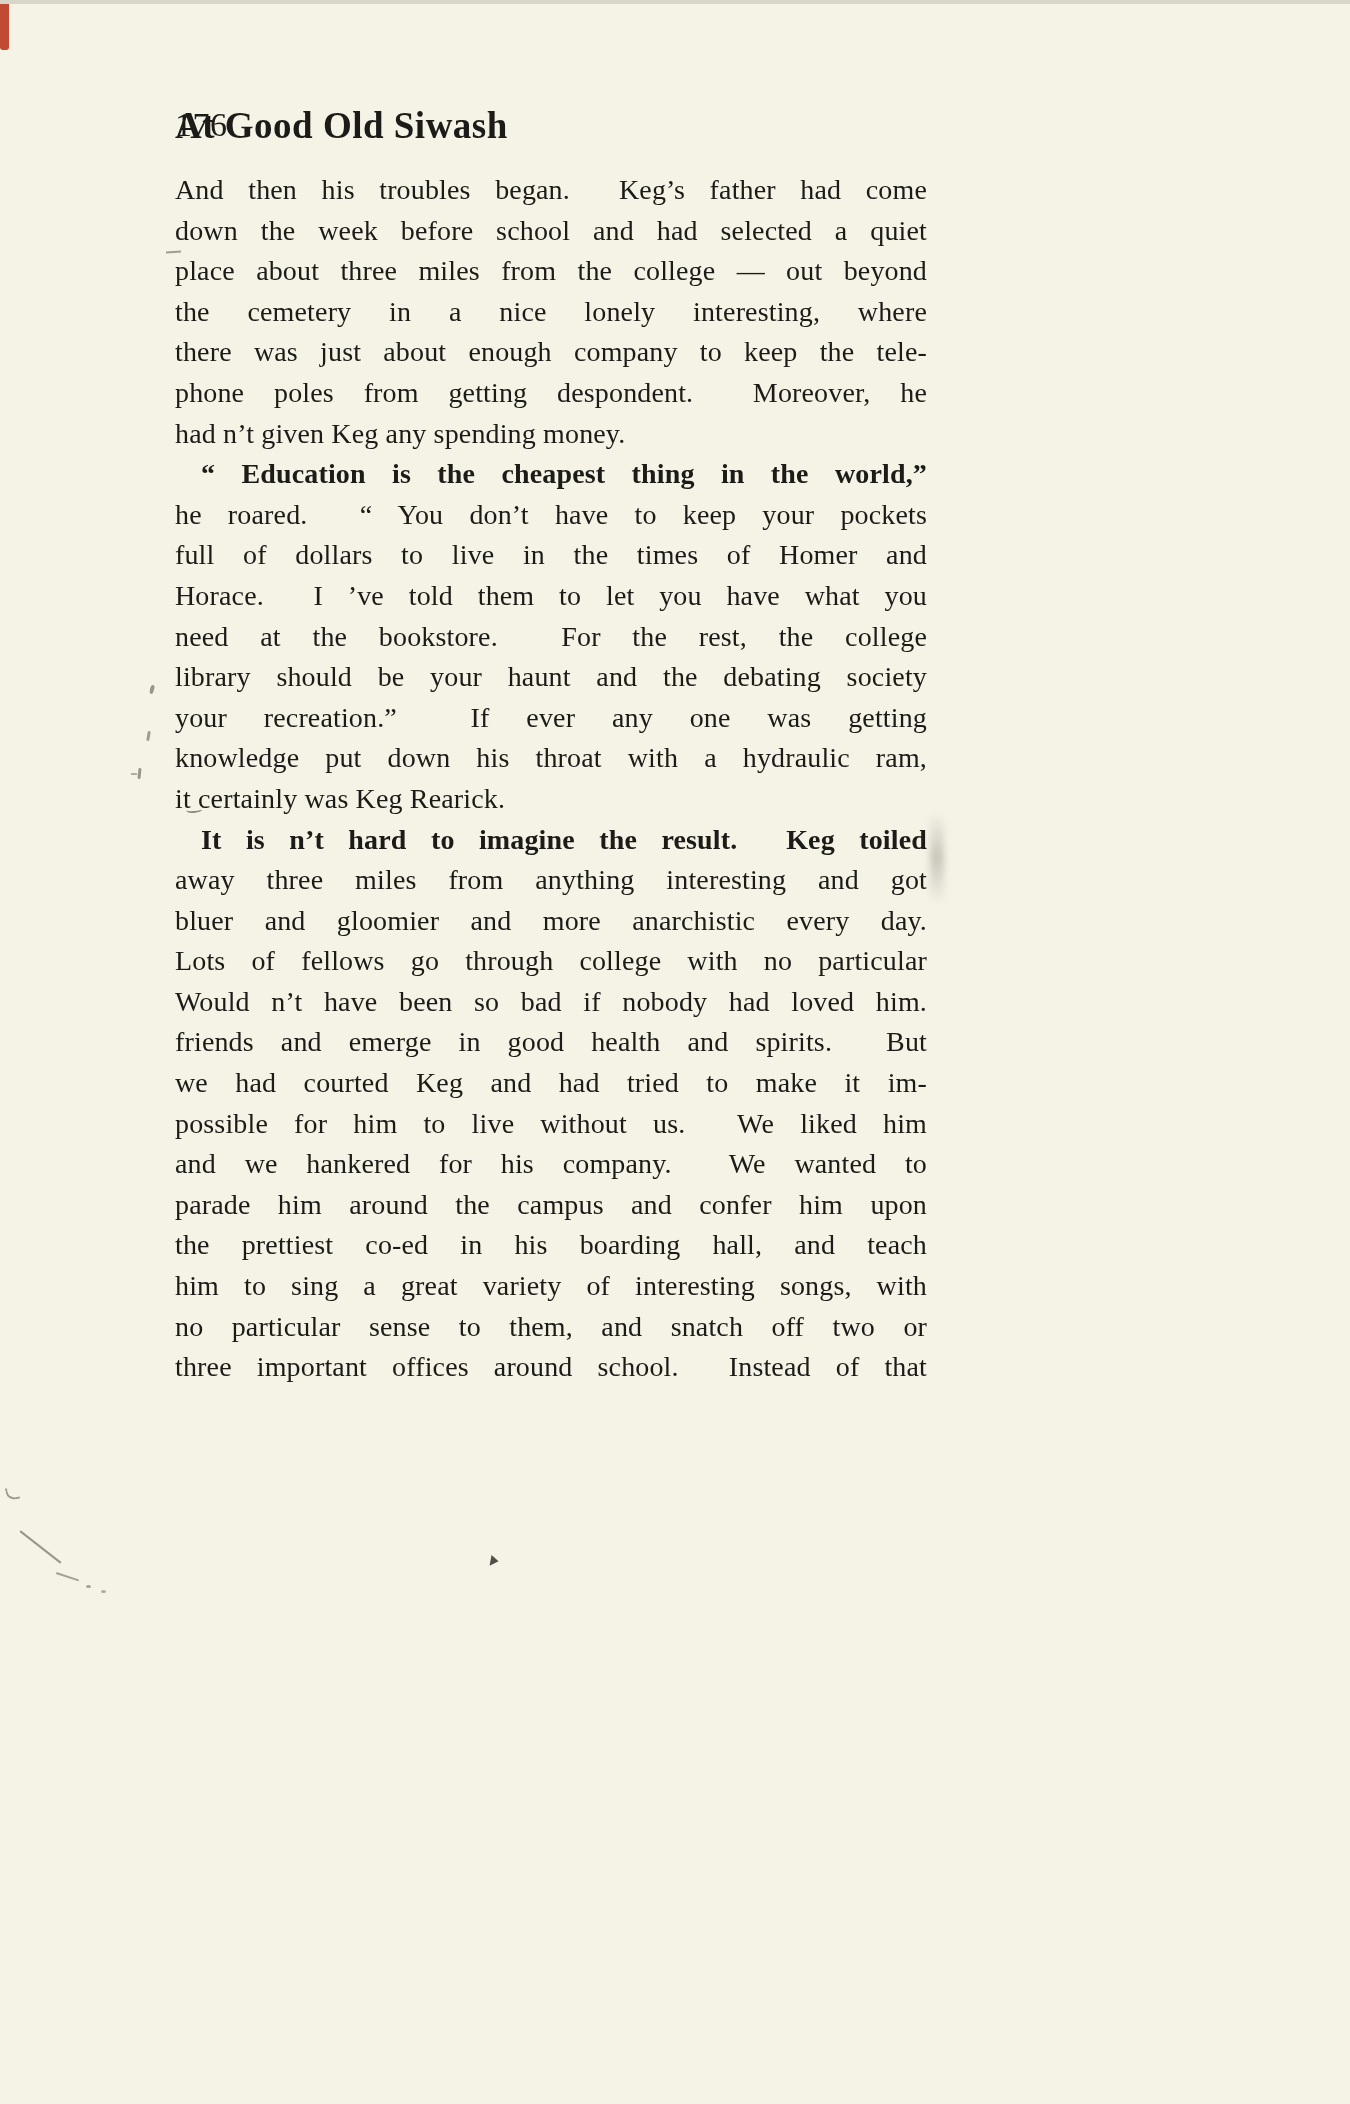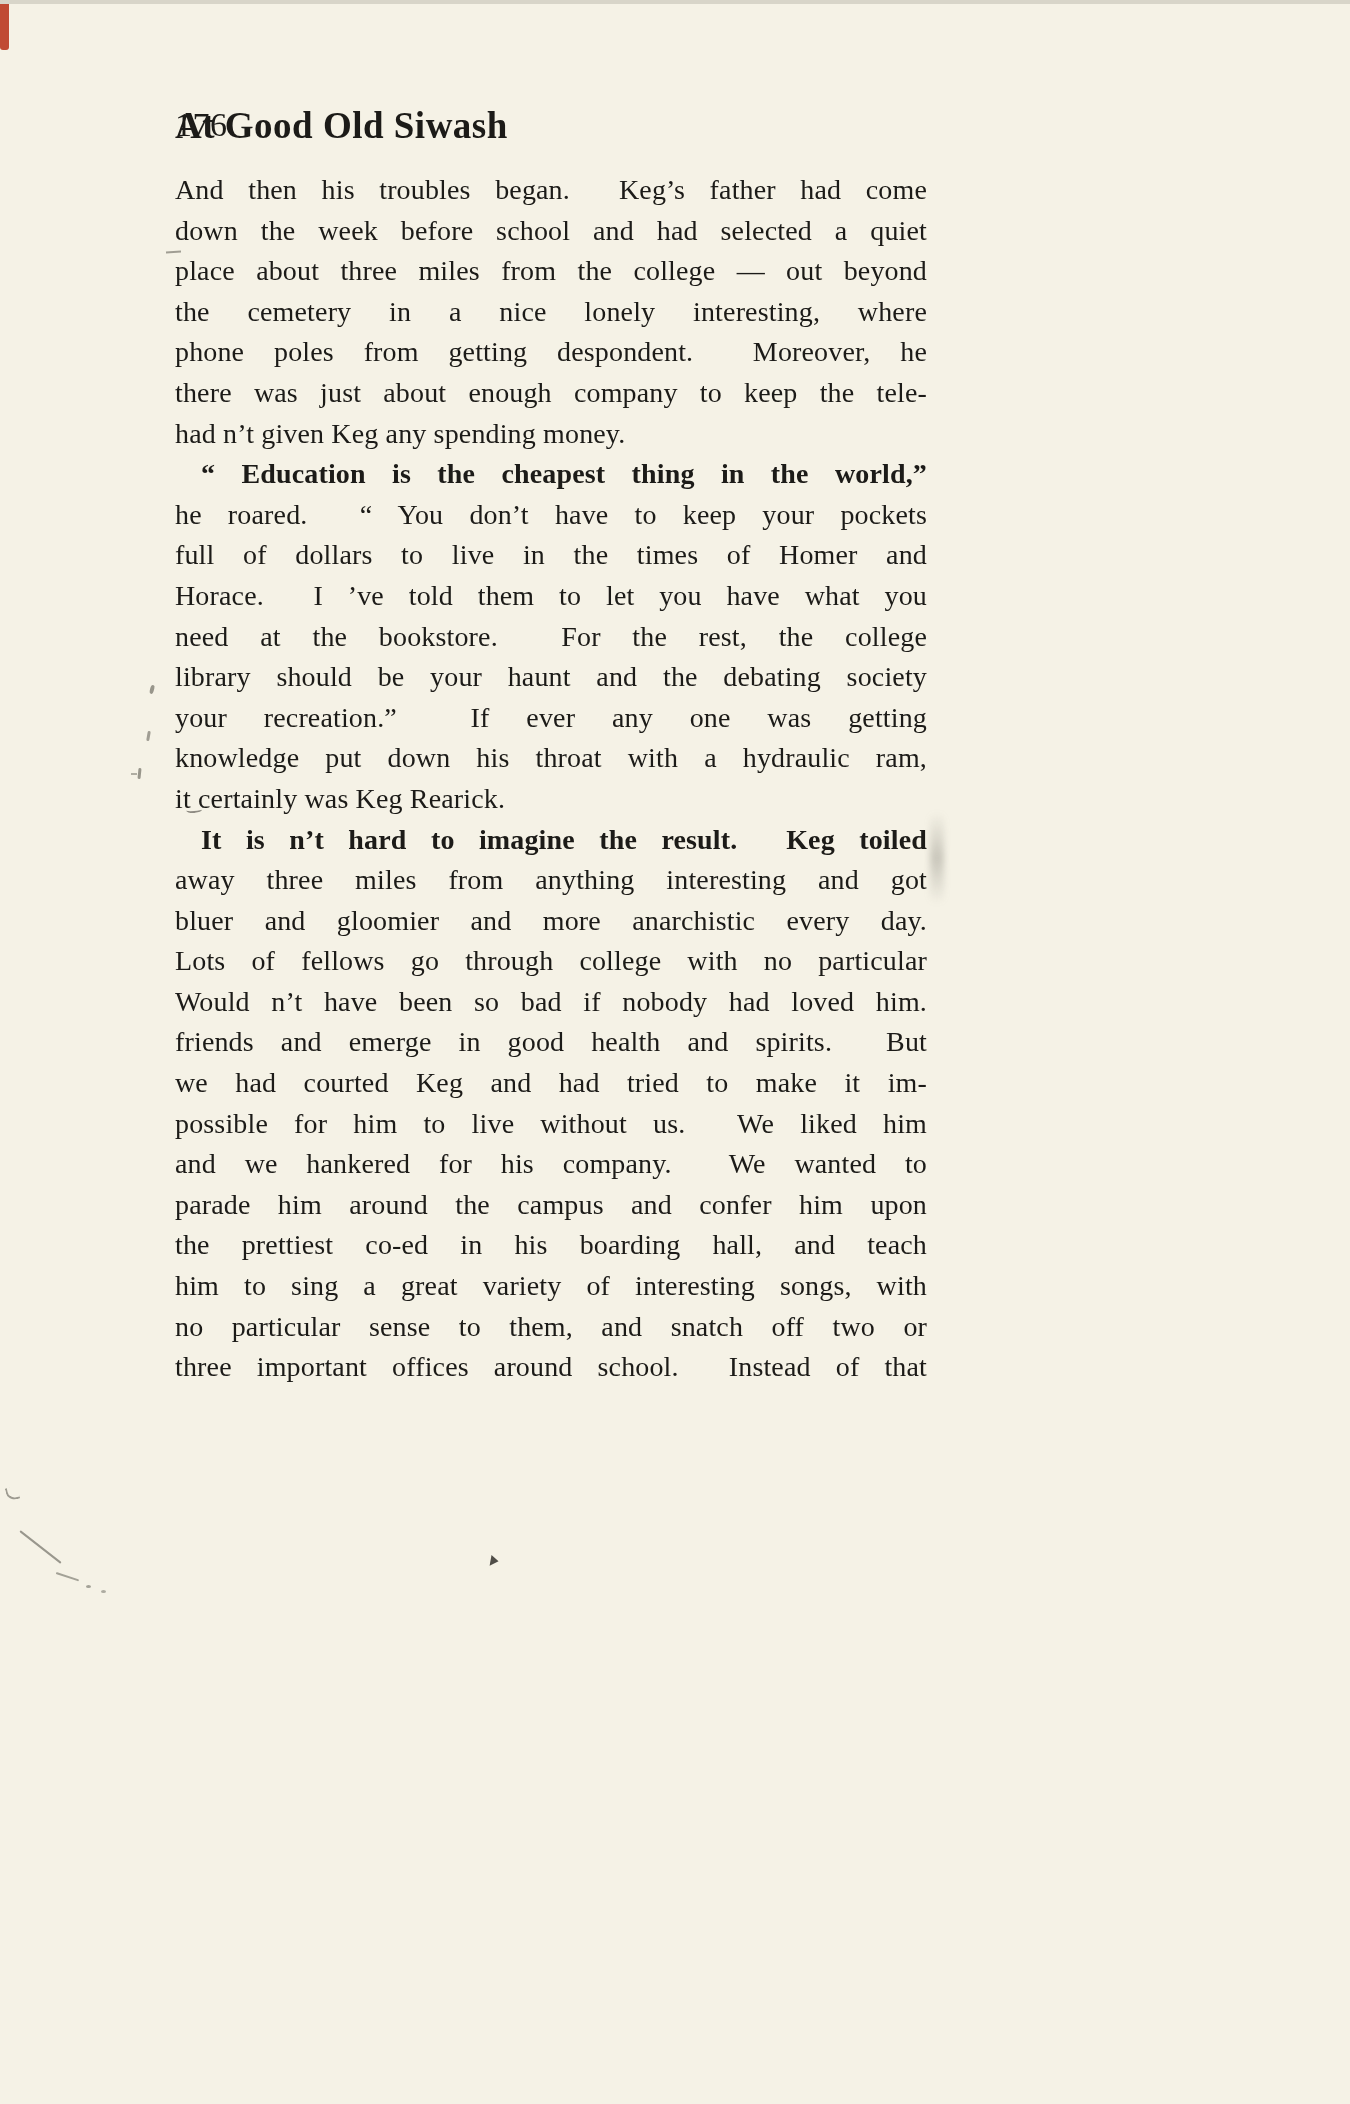--- a/index.html
+++ b/index.html
@@ -156,22 +156,22 @@
     <div class="header">
       <span class="page-number">176</span>
       <span class="page-title">At Good Old Siwash</span>
     </div>
     <div id="paragraphs">
         <div class="para">
           <div class="line">And then his troubles began.  Keg’s father had come</div>
           <div class="line">down the week before school and had selected a quiet</div>
           <div class="line">place about three miles from the college — out beyond</div>
           <div class="line">the cemetery in a nice lonely interesting, where</div>
+          <div class="line">there was just about enough company to keep the tele-</div>
           <div class="line">phone poles from getting despondent.  Moreover, he</div>
-          <div class="line">there was just about enough company to keep the tele-</div>
           <div class="line last">had n’t given Keg any spending money.</div>
         </div>
         <div class="para">
           <div class="line indent">“ Education is the cheapest thing in the world,”</div>
           <div class="line">he roared.  “ You don’t have to keep your pockets</div>
           <div class="line">full of dollars to live in the times of Homer and</div>
           <div class="line">Horace.  I ’ve told them to let you have what you</div>
           <div class="line">need at the bookstore.  For the rest, the college</div>
           <div class="line">library should be your haunt and the debating society</div>
           <div class="line">your recreation.”  If ever any one was getting</div>

